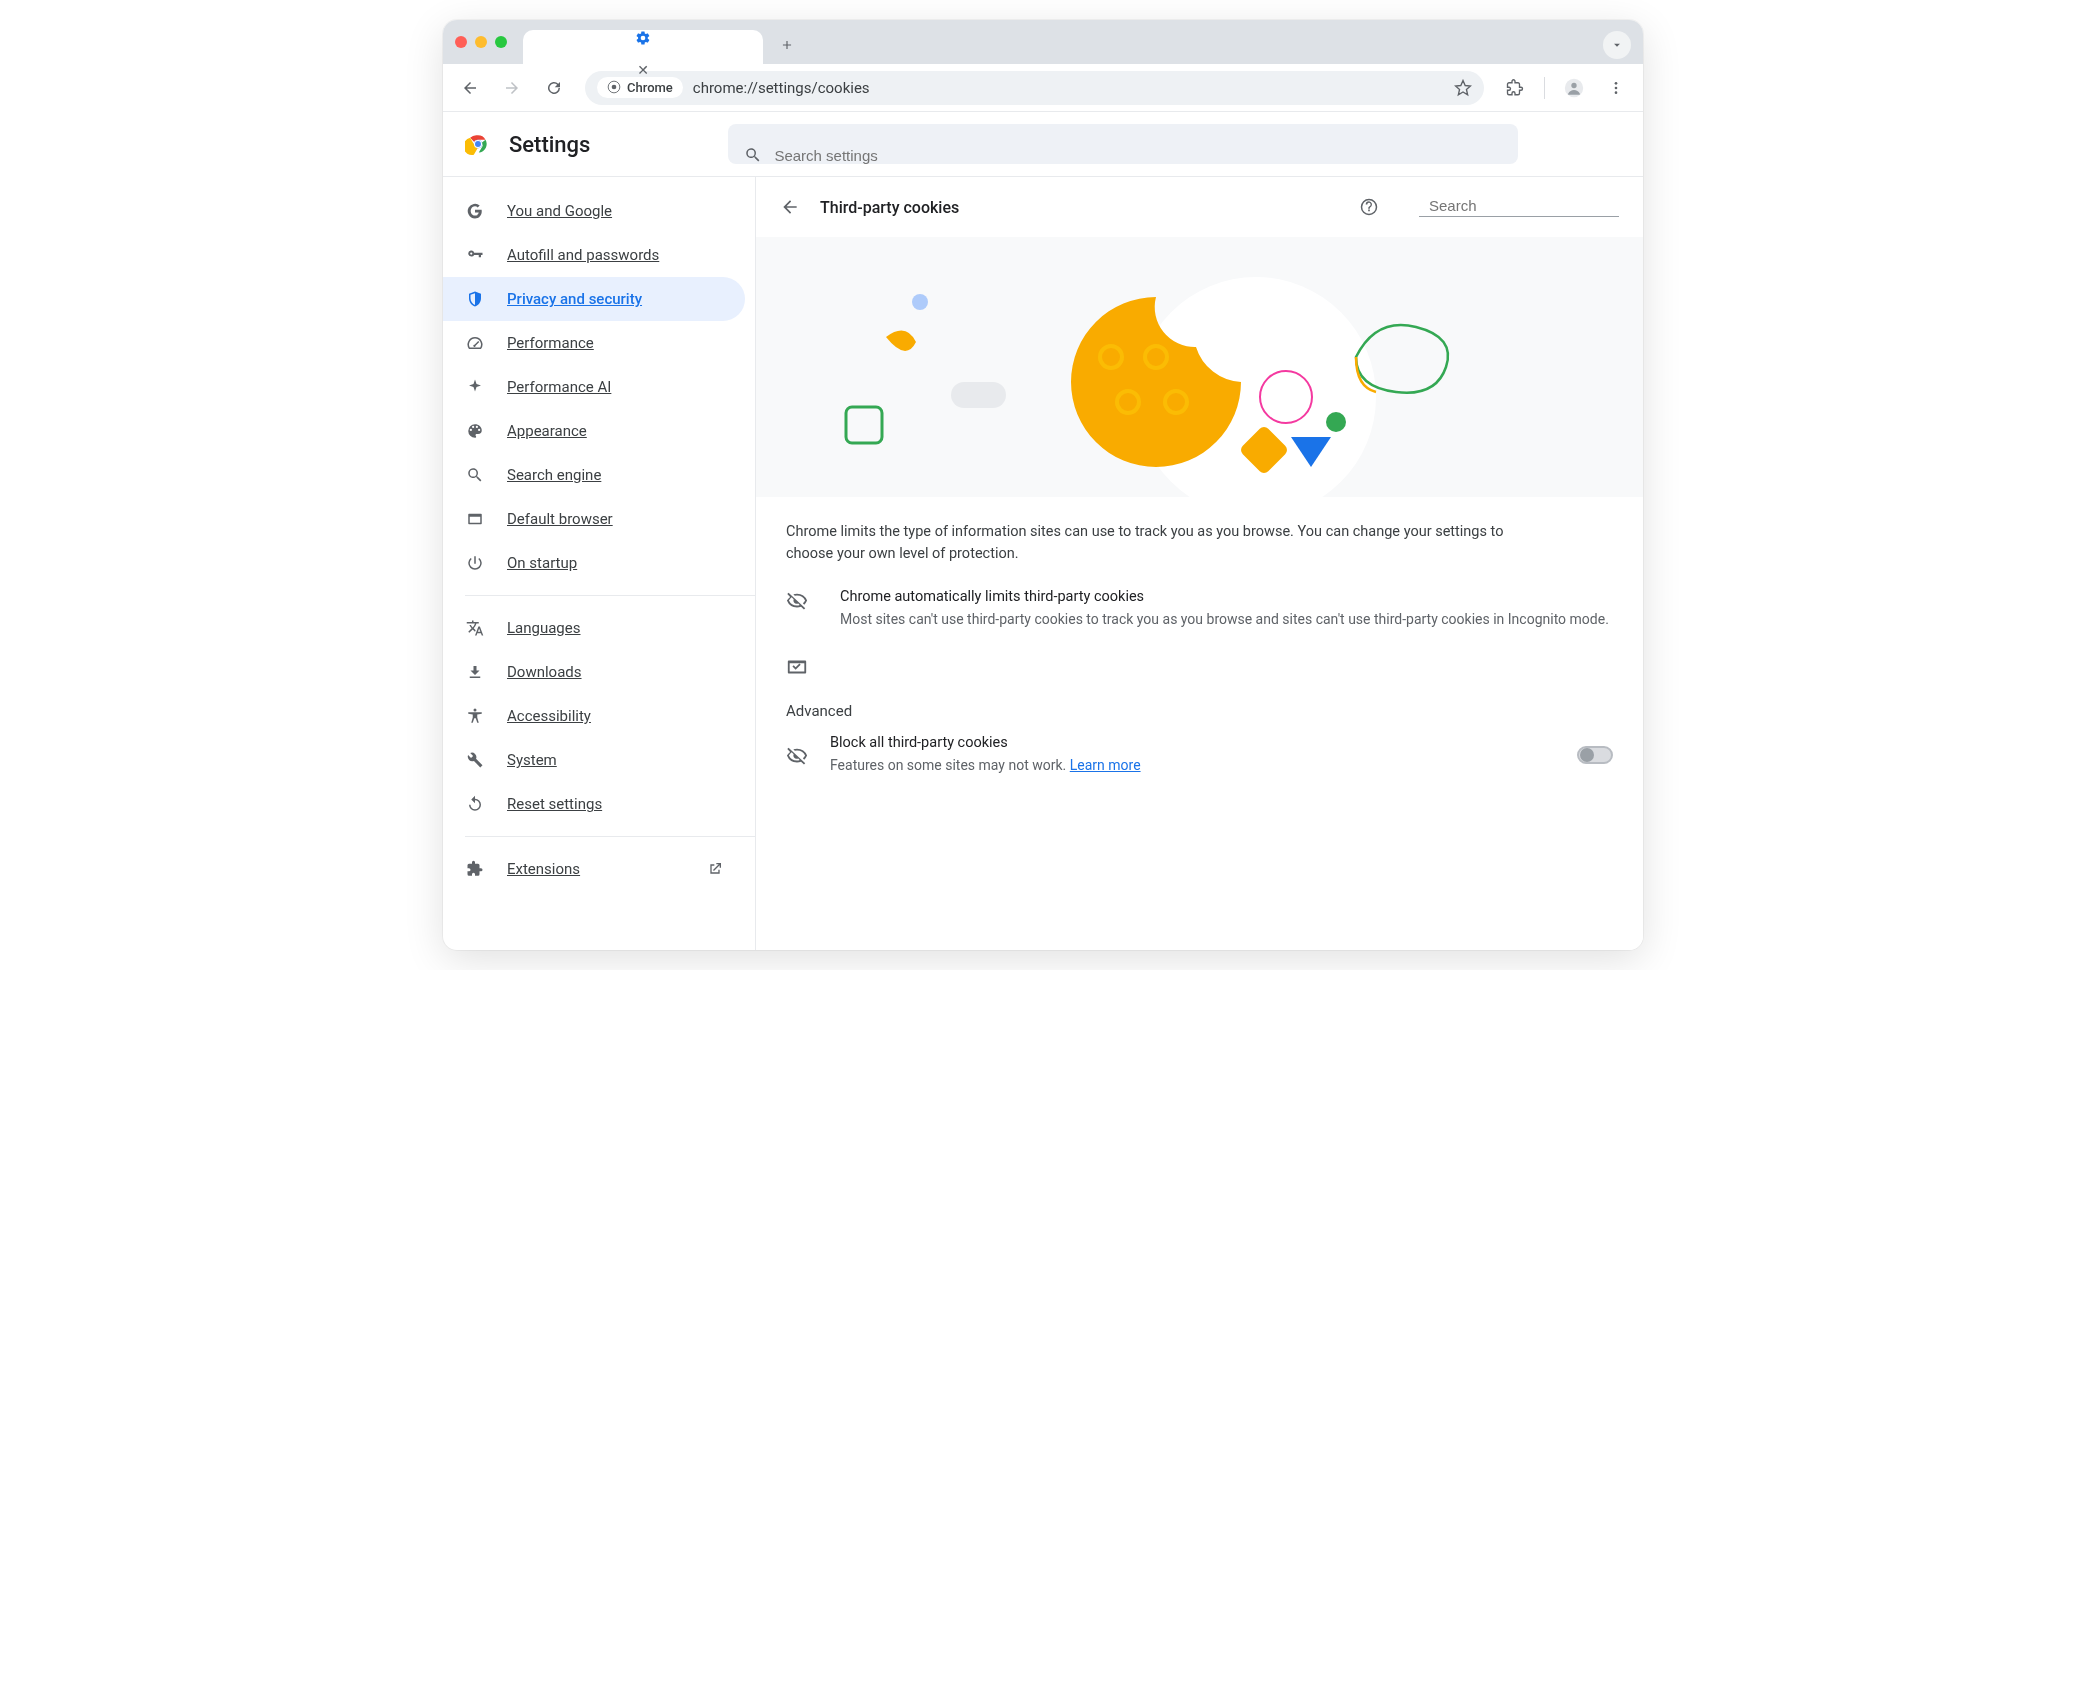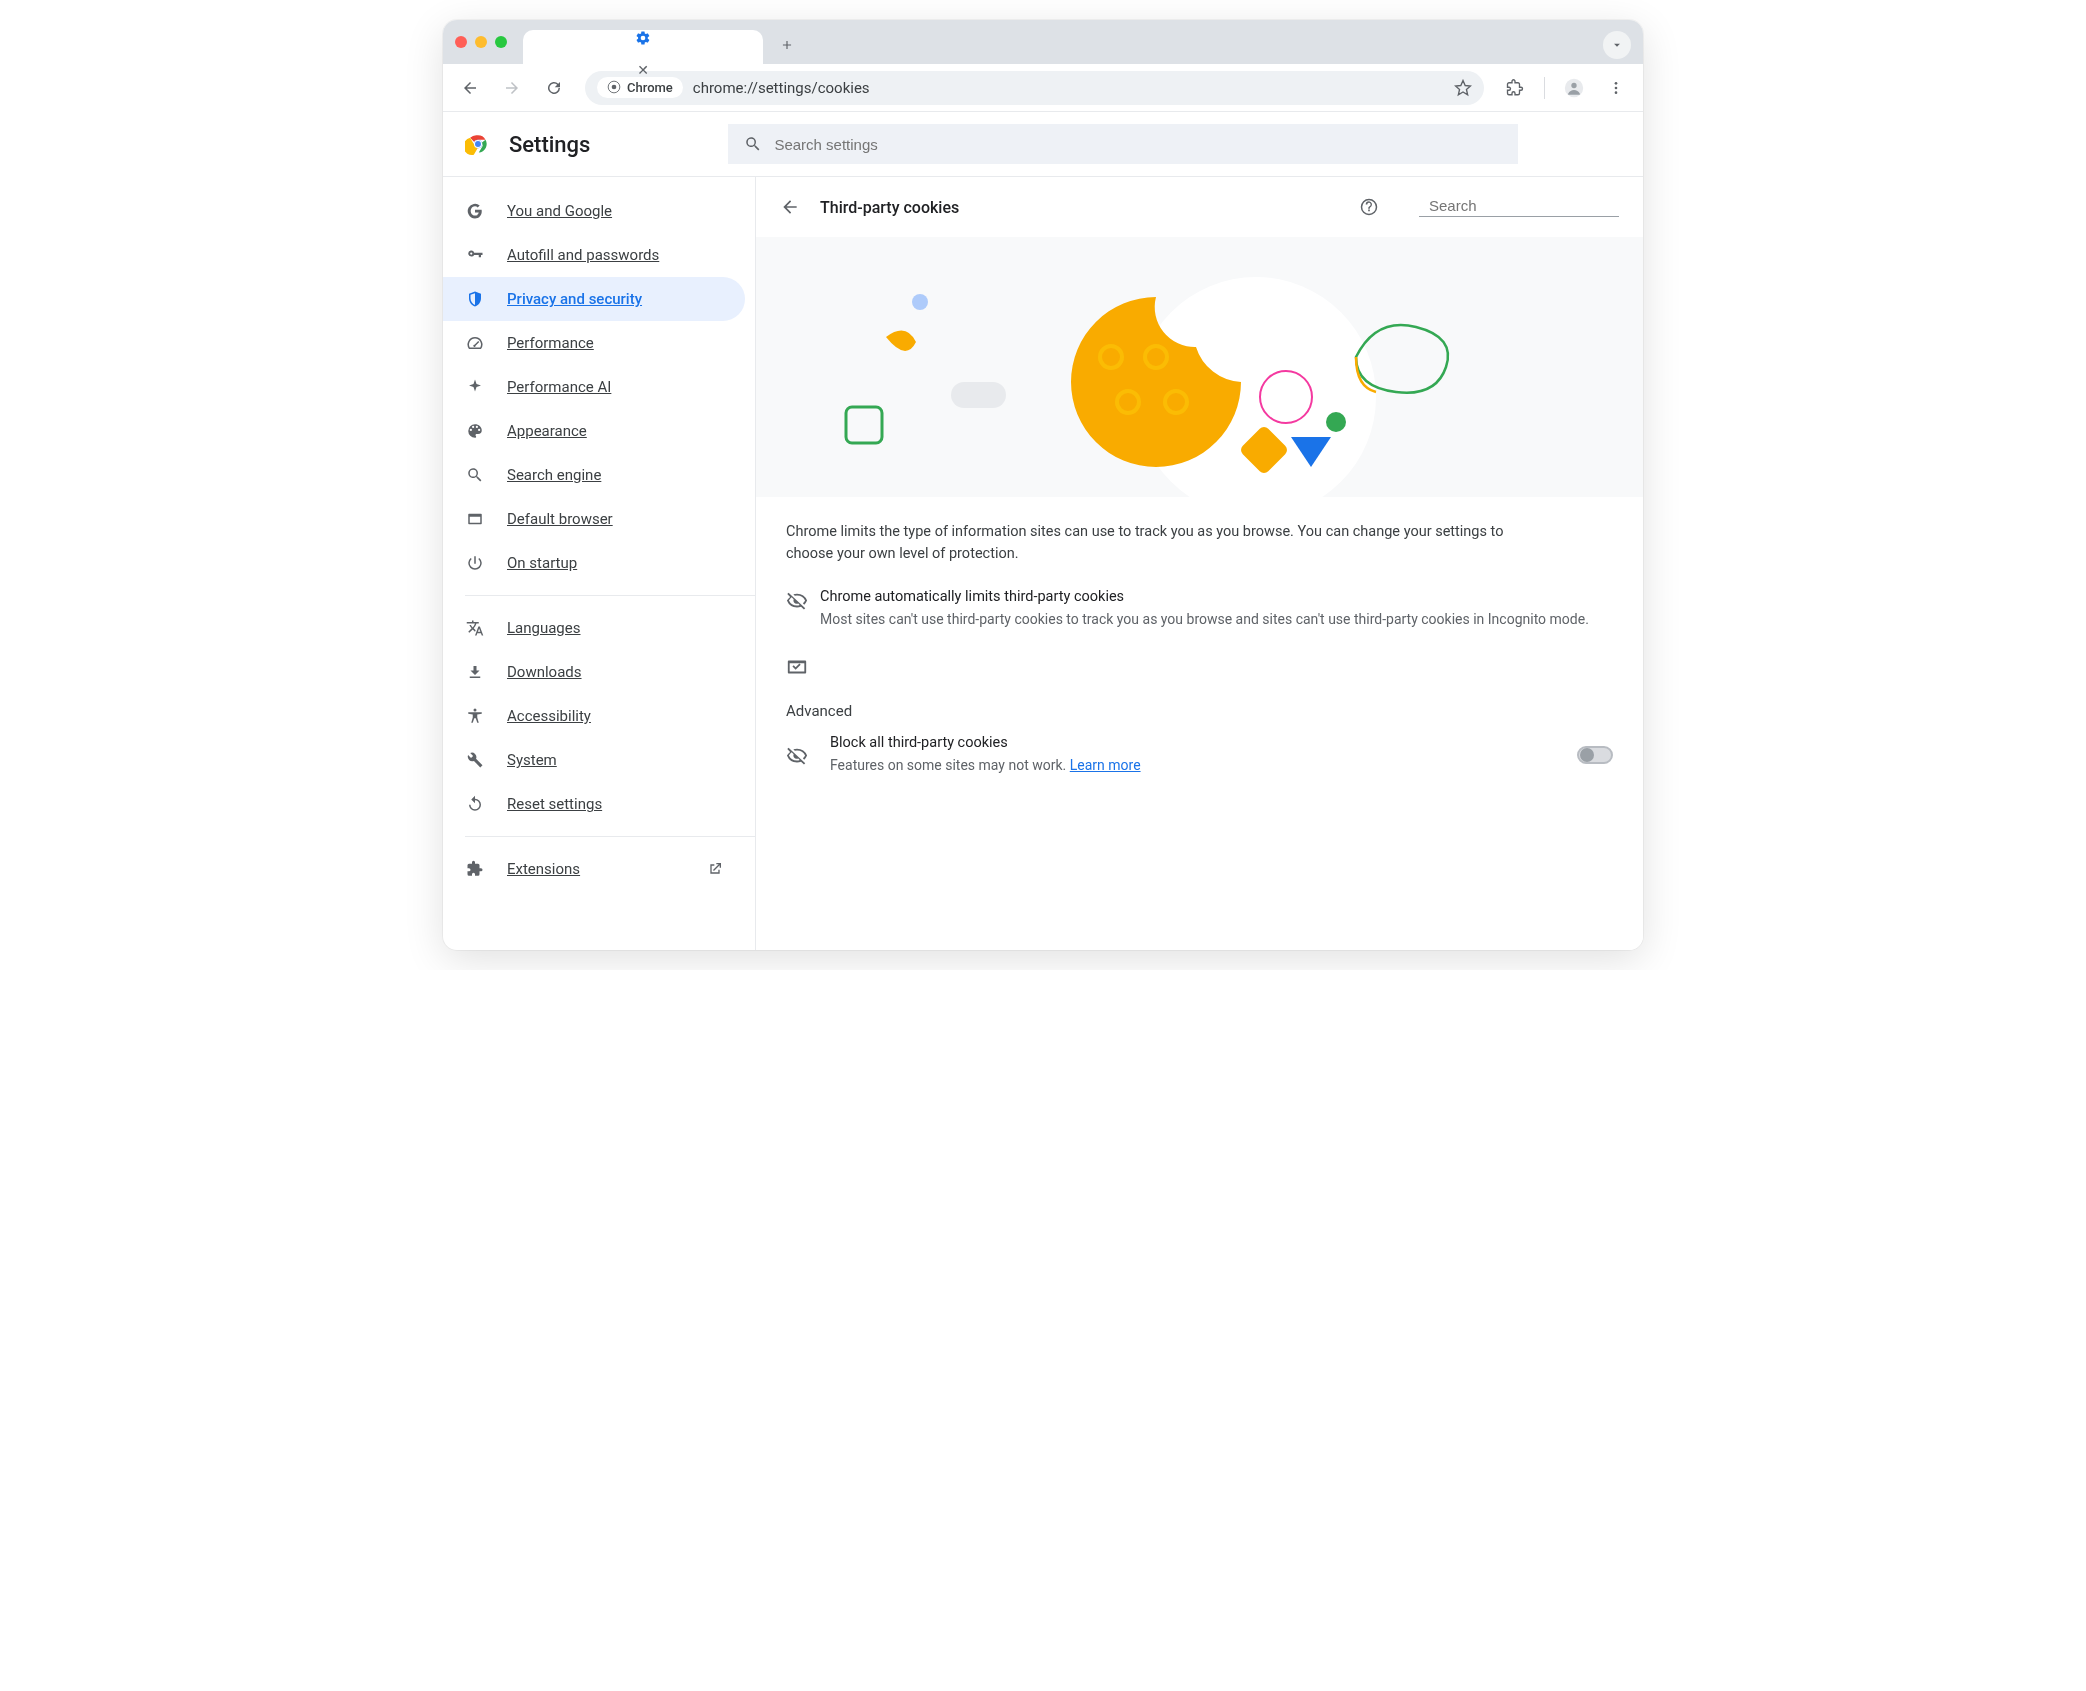--- a/index.html
+++ b/index.html
@@ -86,23 +86,23 @@
     align-items:center;
     padding: 0 22px;
     gap: 18px;
   }
   .settings-title { font-size: 22px; font-weight: 500; color:#202124; }
   .search-settings {
     flex:1;
     max-width: 790px;
     height: 40px;
     background: #eef1f6;
-    border-radius: 0;
+    border-radius: 8px;
     display:flex;
-    align-items:center;
+    align-items:flex-end;
     padding: 0 16px;
     gap: 12px;
     color:#5f6368;
     margin-left: 120px;
   }
   .search-settings input { border:none; background:transparent; outline:none; font-size:15px; flex:1; }
 
   
   .body { flex:1; display:flex; overflow:hidden; border-top: 1px solid #e8eaed;}
   .sidebar { width: 312px; padding: 12px 0; overflow-y:auto; }
@@ -143,21 +143,21 @@
   .hero {
     height: 260px;
     background: #f8f9fa;
     position:relative;
     overflow:hidden;
   }
   .hero svg { position:absolute; top:0; left:0; }
 
   .content { padding: 24px 30px; }
   .intro { color:#3c4043; font-size:14.5px; line-height:1.55; margin-bottom: 22px; max-width: 720px;}
-  .info-row { display:flex; gap:10px; margin-bottom: 24px; }
+  .info-row { display:flex; gap:30px; margin-bottom: 24px; }
   .info-icon { width:24px; color:#5f6368; flex-shrink:0; padding-top:2px; }
   .info-body .info-title { color:#202124; font-size:14.5px; margin-bottom:4px; }
   .info-body .info-desc { color:#5f6368; font-size:14px; line-height:1.5; }
   .link { color:#1a73e8; text-decoration:underline; cursor:pointer; }
 
   .section-label { color:#3c4043; font-size:15px; margin: 18px 0 14px; }
   .toggle-row { display:flex; align-items:center; gap:20px; }
   .toggle-row .info-body { flex:1; }
   .toggle {
     width: 36px; height: 18px; background:#dadce0; border-radius: 10px; position:relative; cursor:pointer;

